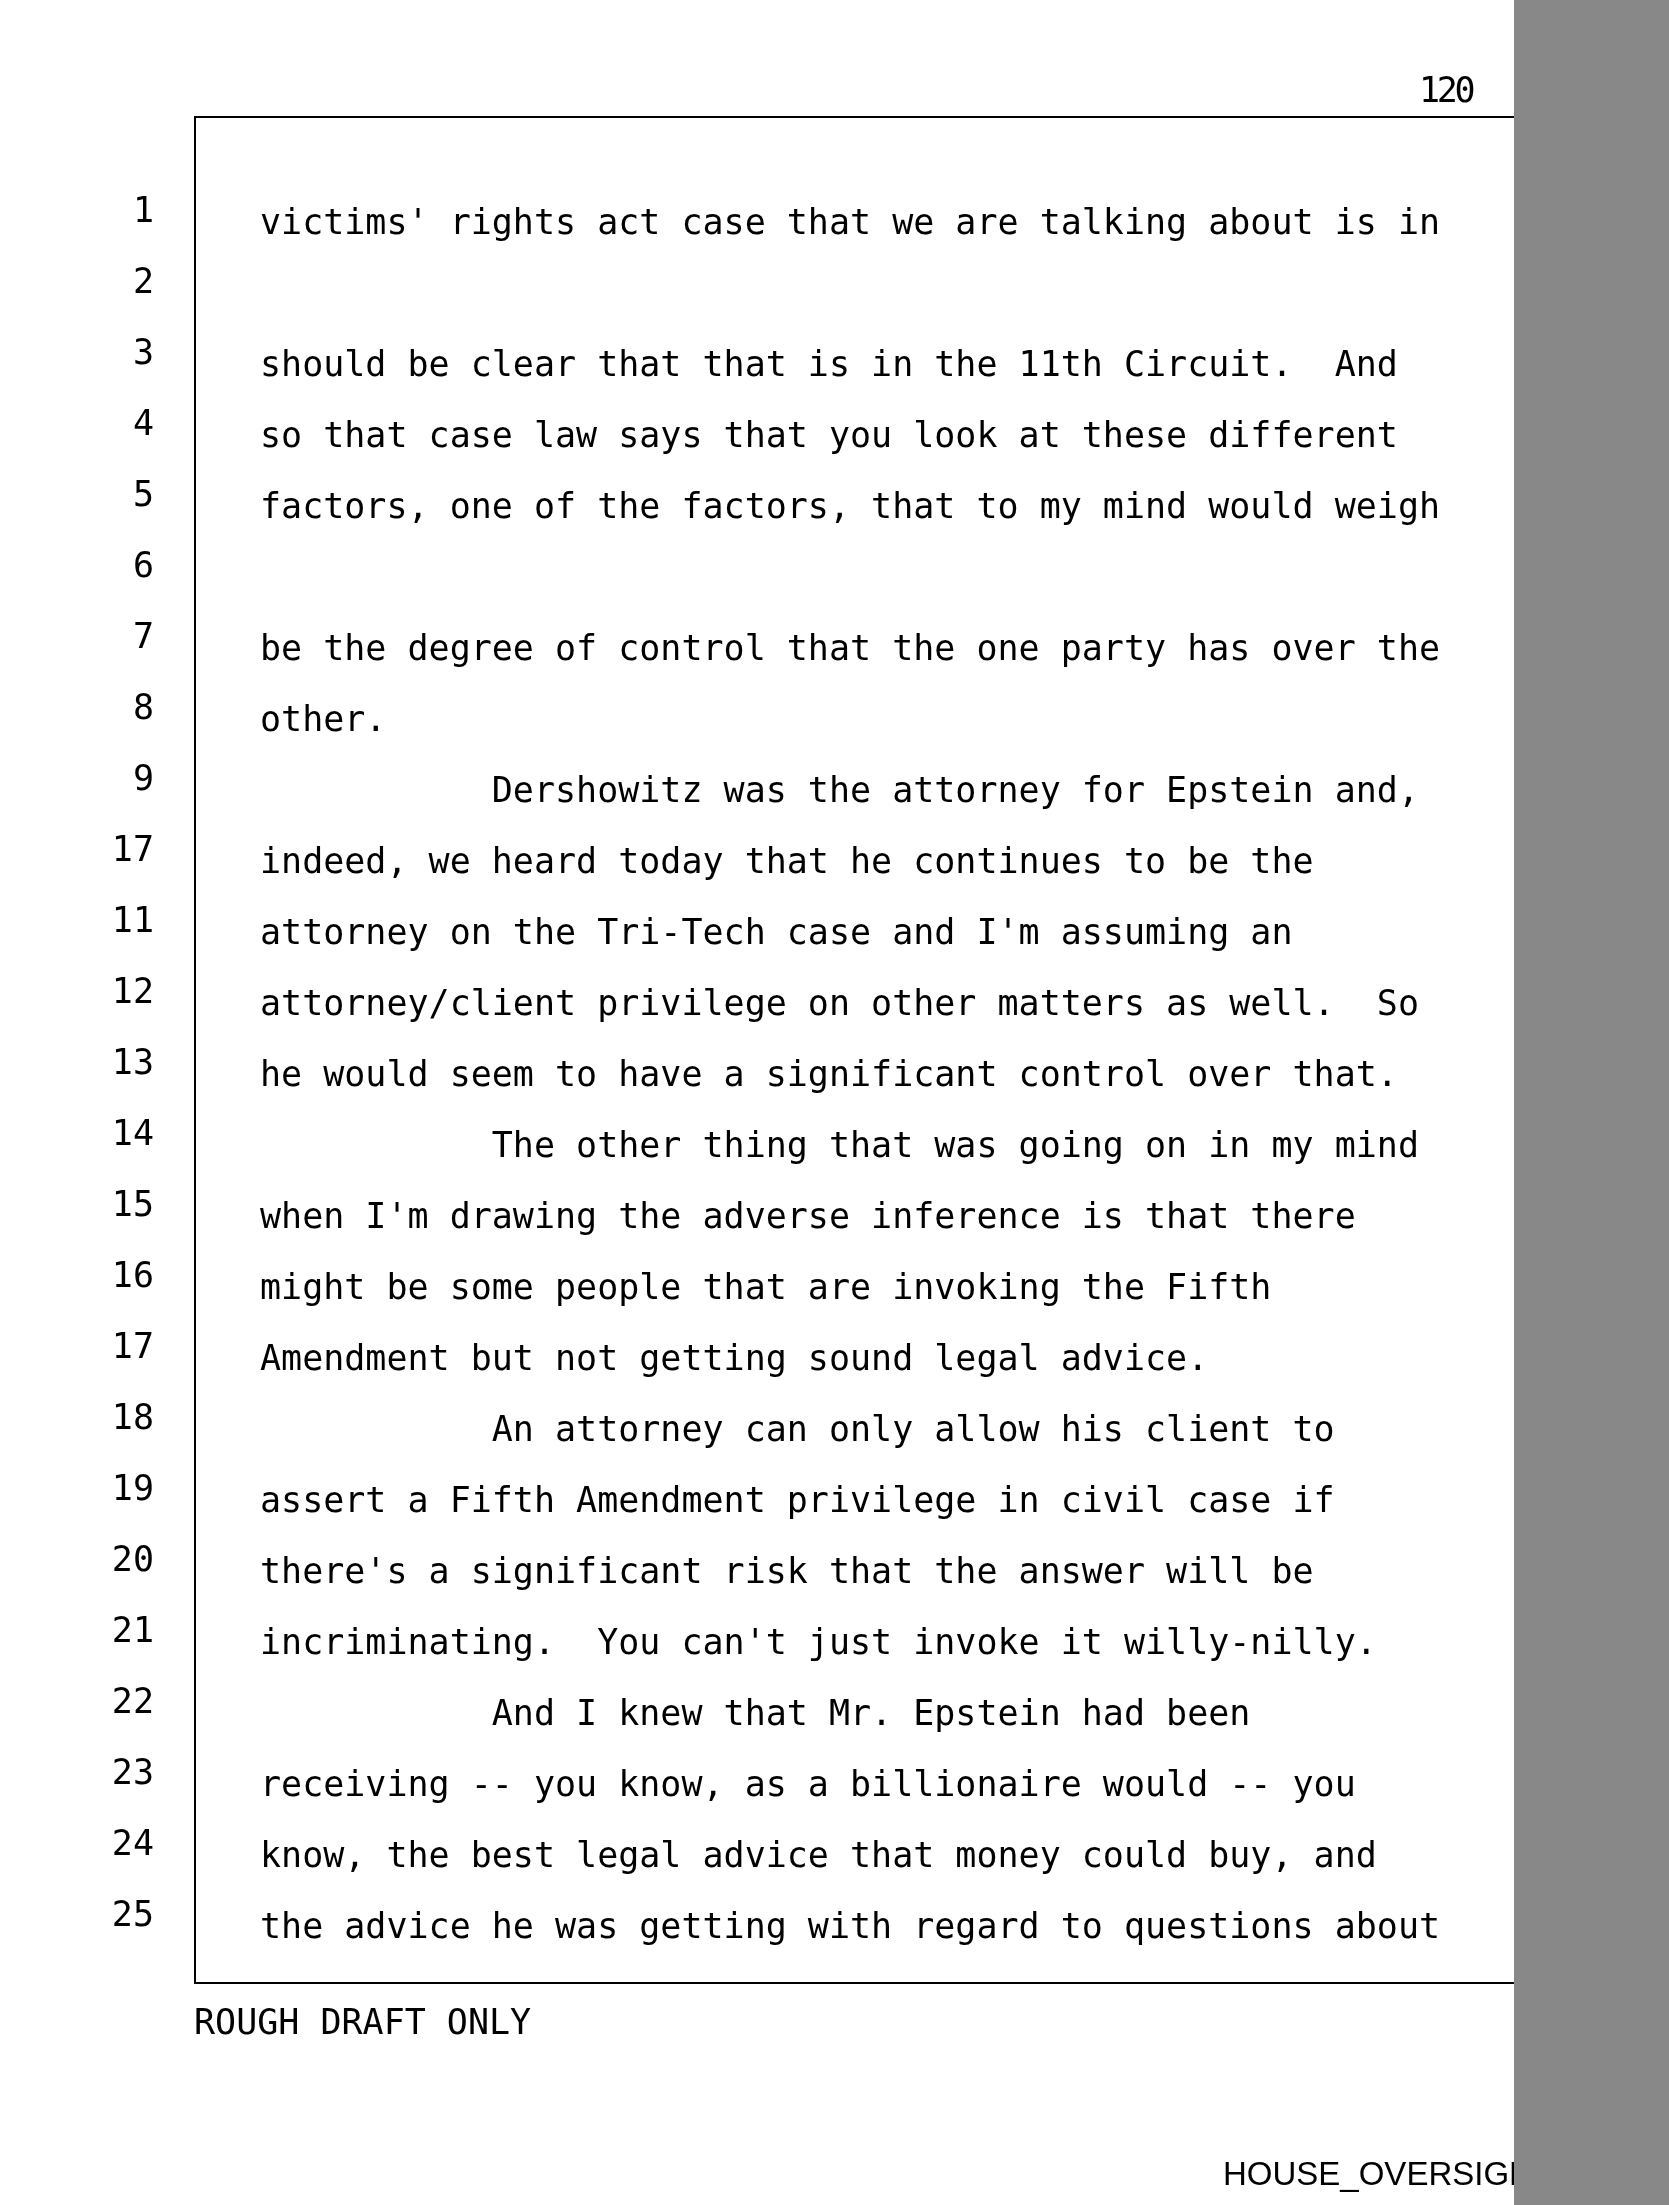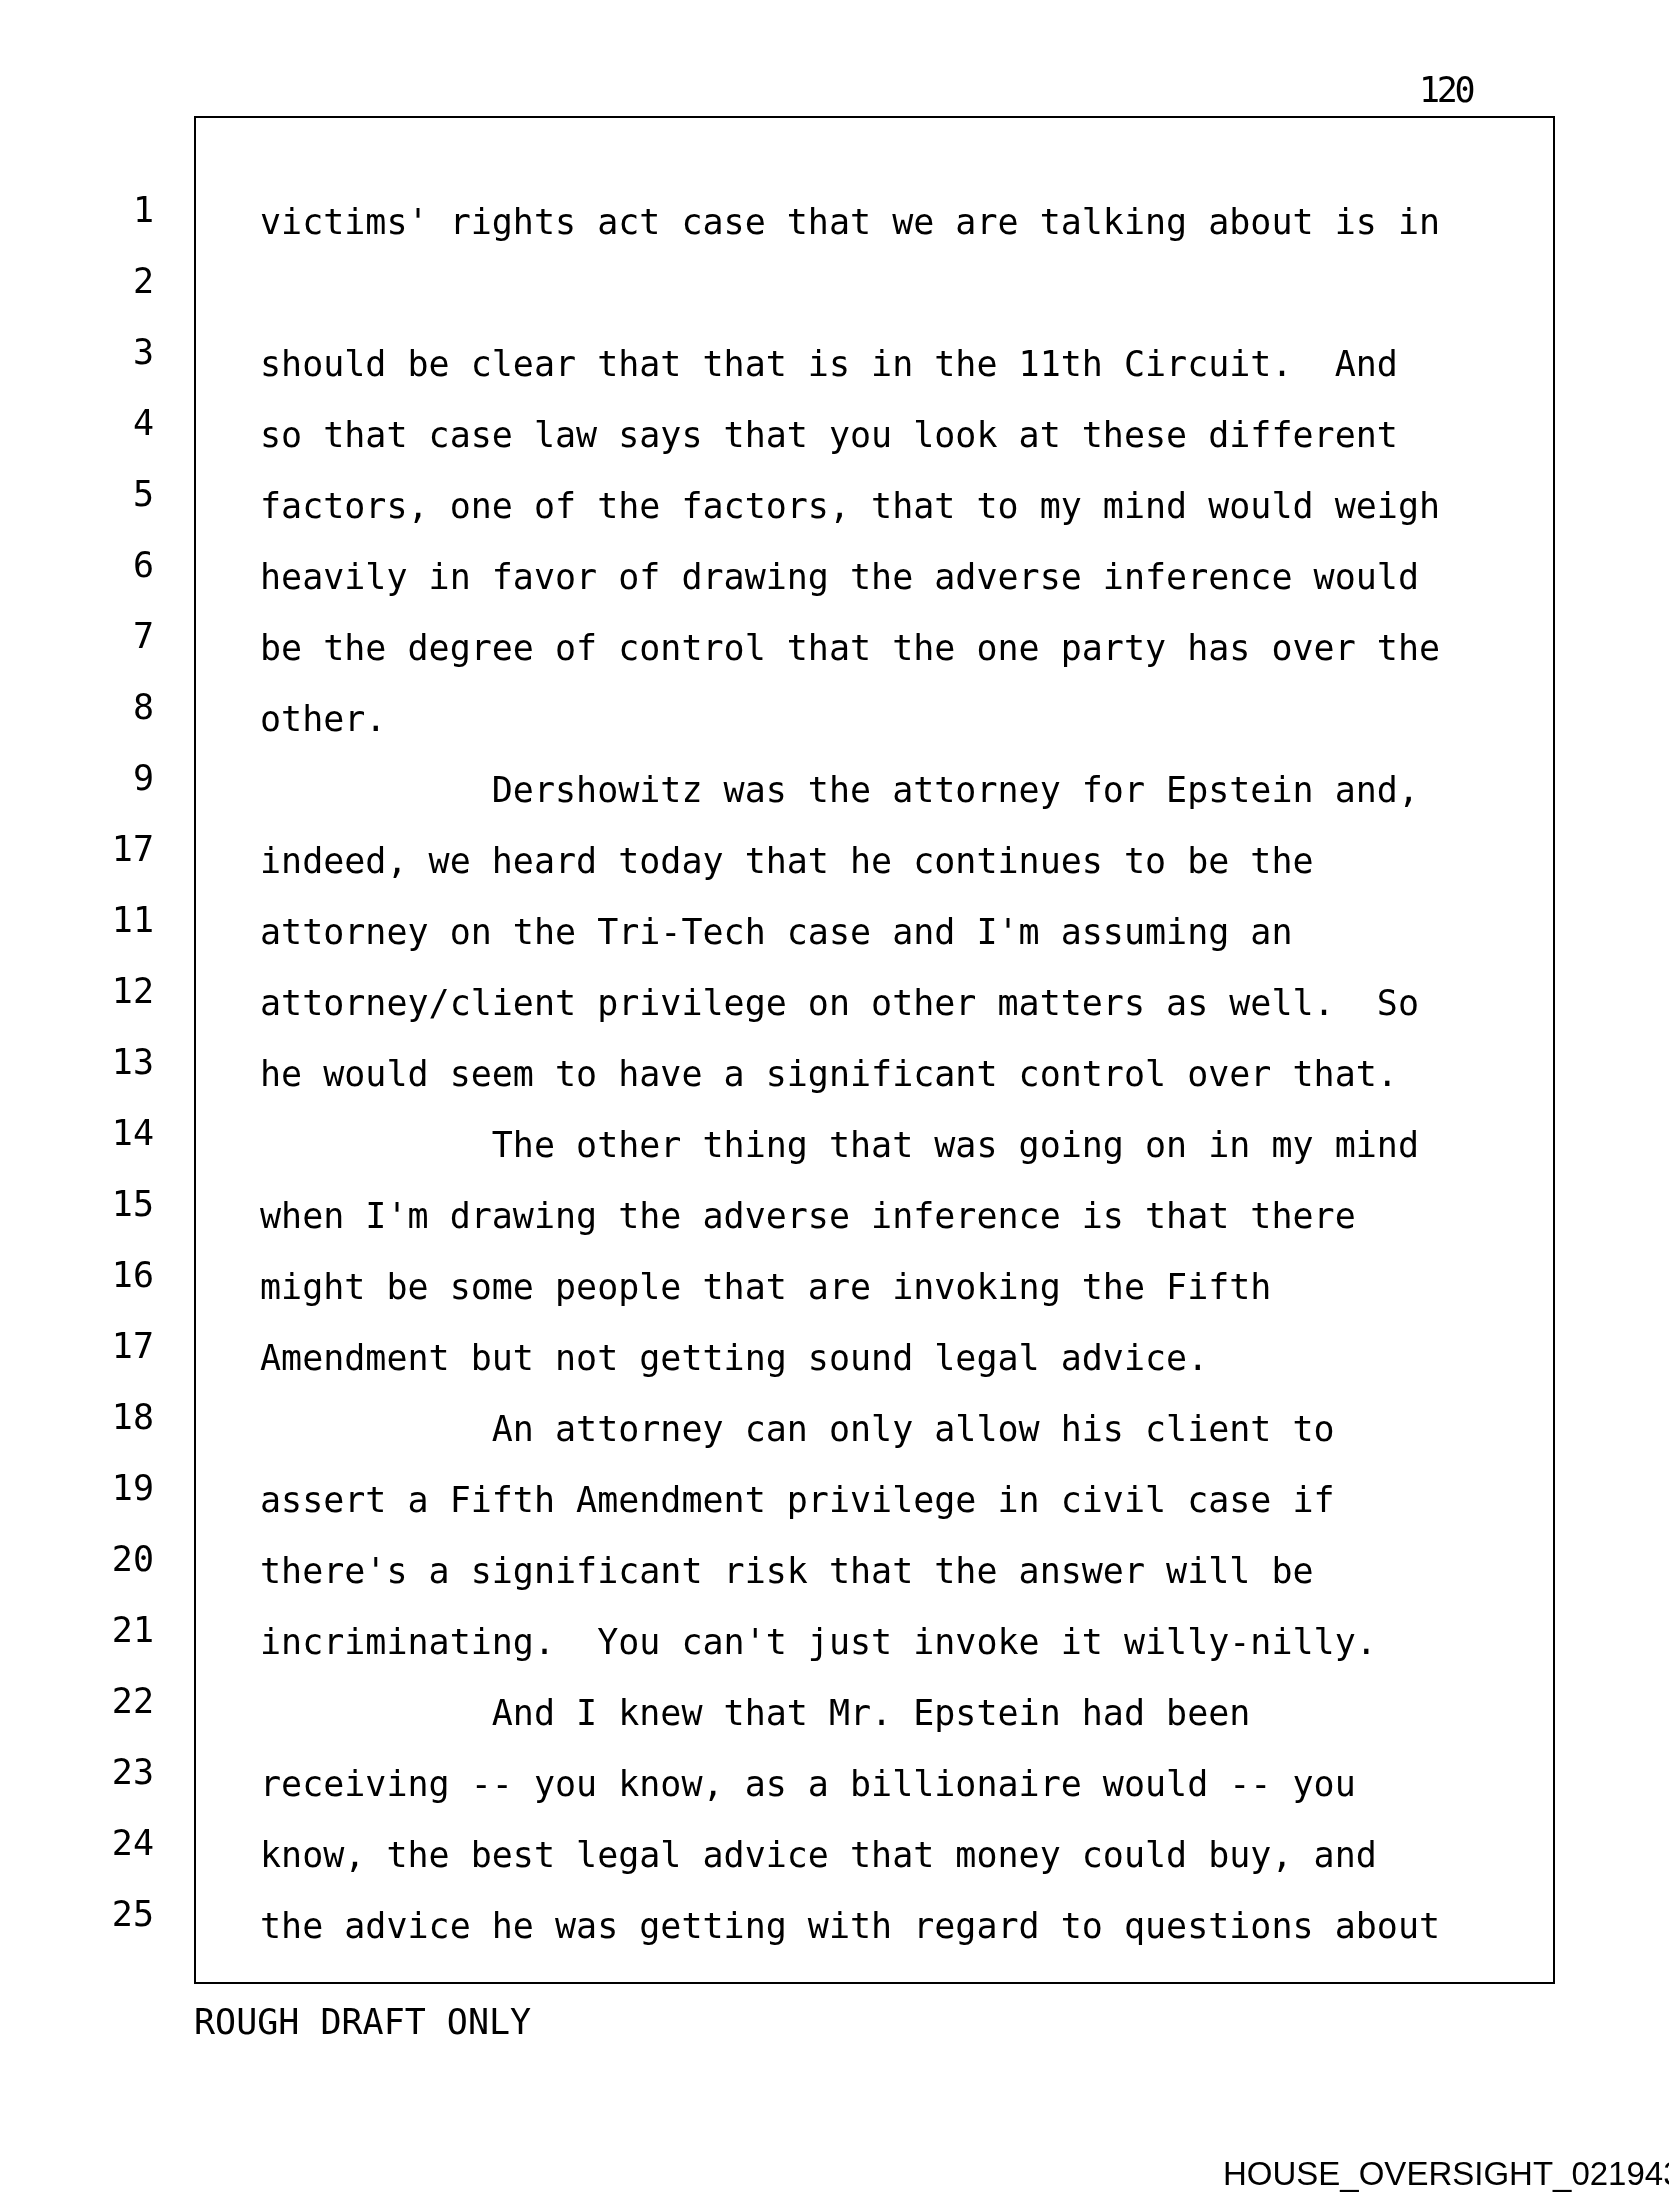--- a/index.html
+++ b/index.html
@@ -1,18 +1,18 @@
 <!DOCTYPE html>
 <html style="font-size:10.5px"><head>
 <meta charset="utf-8">
 <style>
   html, body { margin: 0; padding: 0; background: #888; }
   .page {
     position: relative;
-    width: 1669px;
+    width: 1514px;
     height: 2205px;
     background: #ffffff;
     font-family: "DejaVu Sans Mono", monospace;
     color: #000000;
     overflow: hidden;
   }
   .page-number {
     position: absolute;
     top: 73px;
     left: 1419px;
@@ -105,21 +105,20 @@
     <span class="txt">so that case law says that you look at these different</span>
   </div>
 
   <div class="row">
     <span class="num">5</span>
     <span class="txt">factors, one of the factors, that to my mind would weigh</span>
   </div>
 
   <div class="row">
     <span class="num">6</span>
-    <span class="txt">heavily in favor of drawing the adverse inference would</span>
   </div>
 
   <div class="row">
     <span class="num">7</span>
     <span class="txt">be the degree of control that the one party has over the</span>
   </div>
 
   <div class="row">
     <span class="num">8</span>
     <span class="txt">other.</span>

